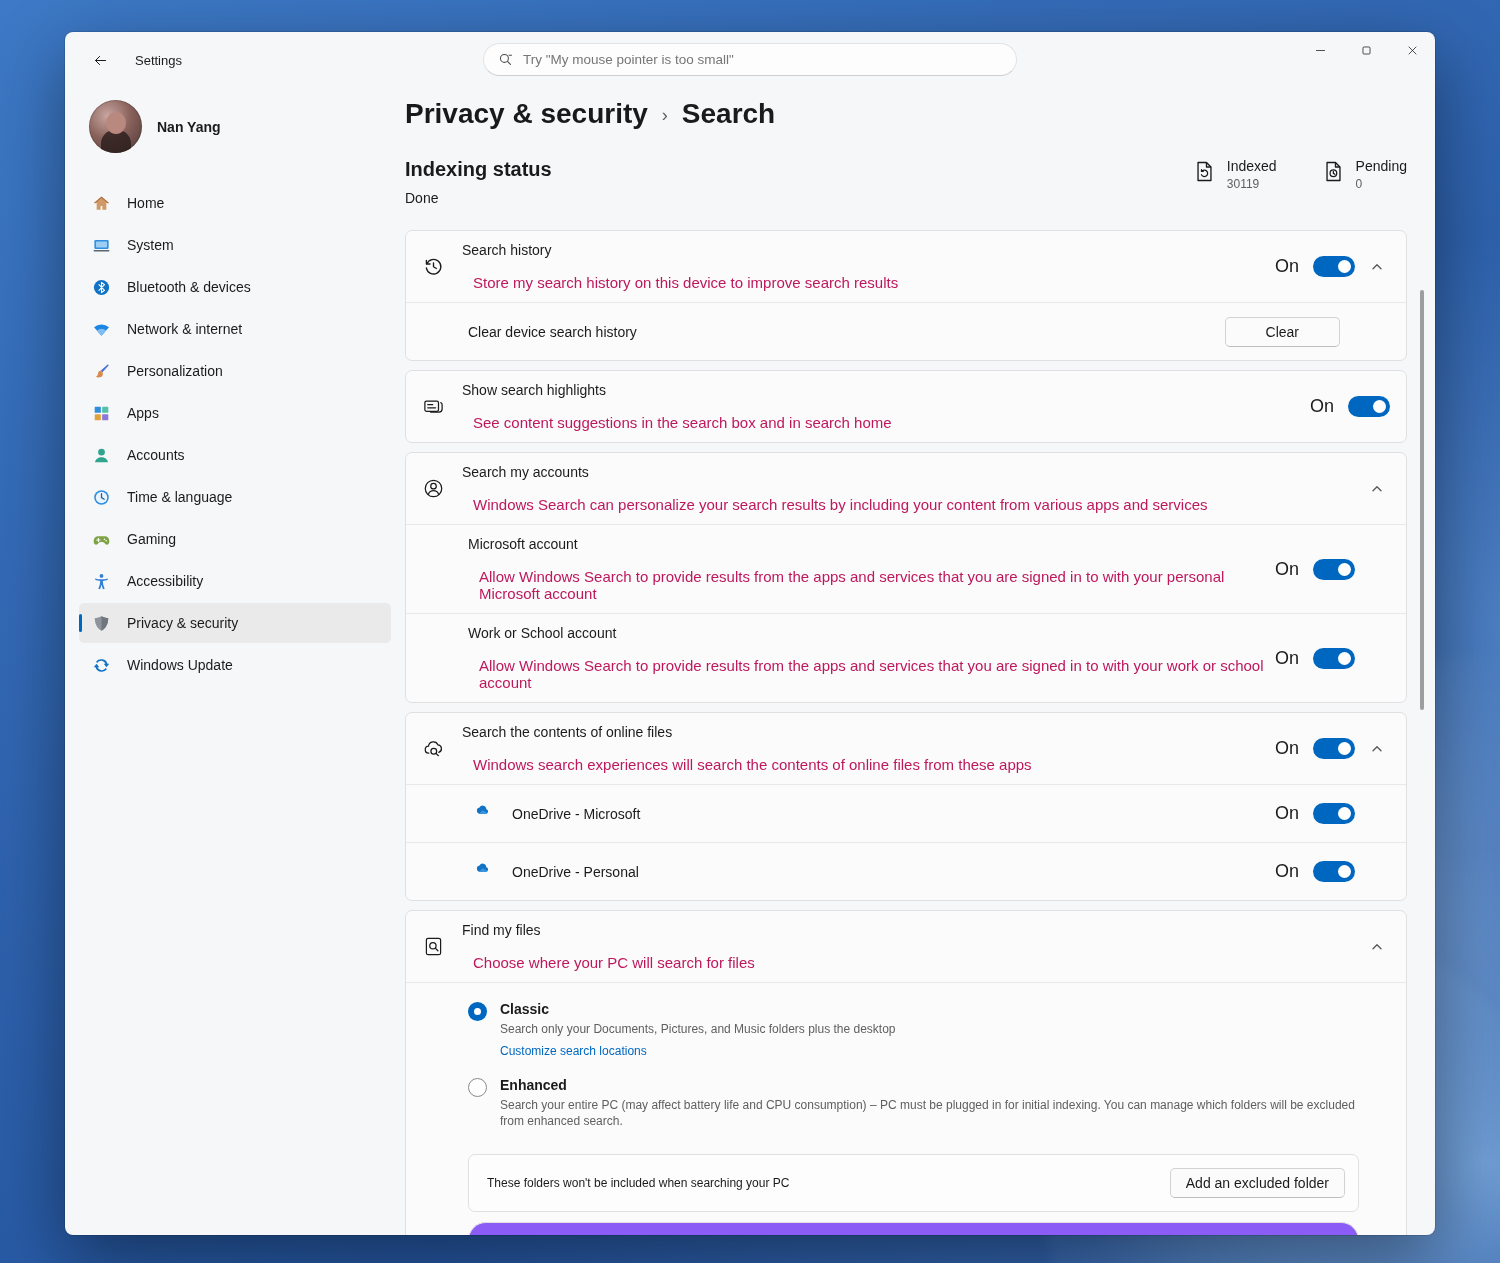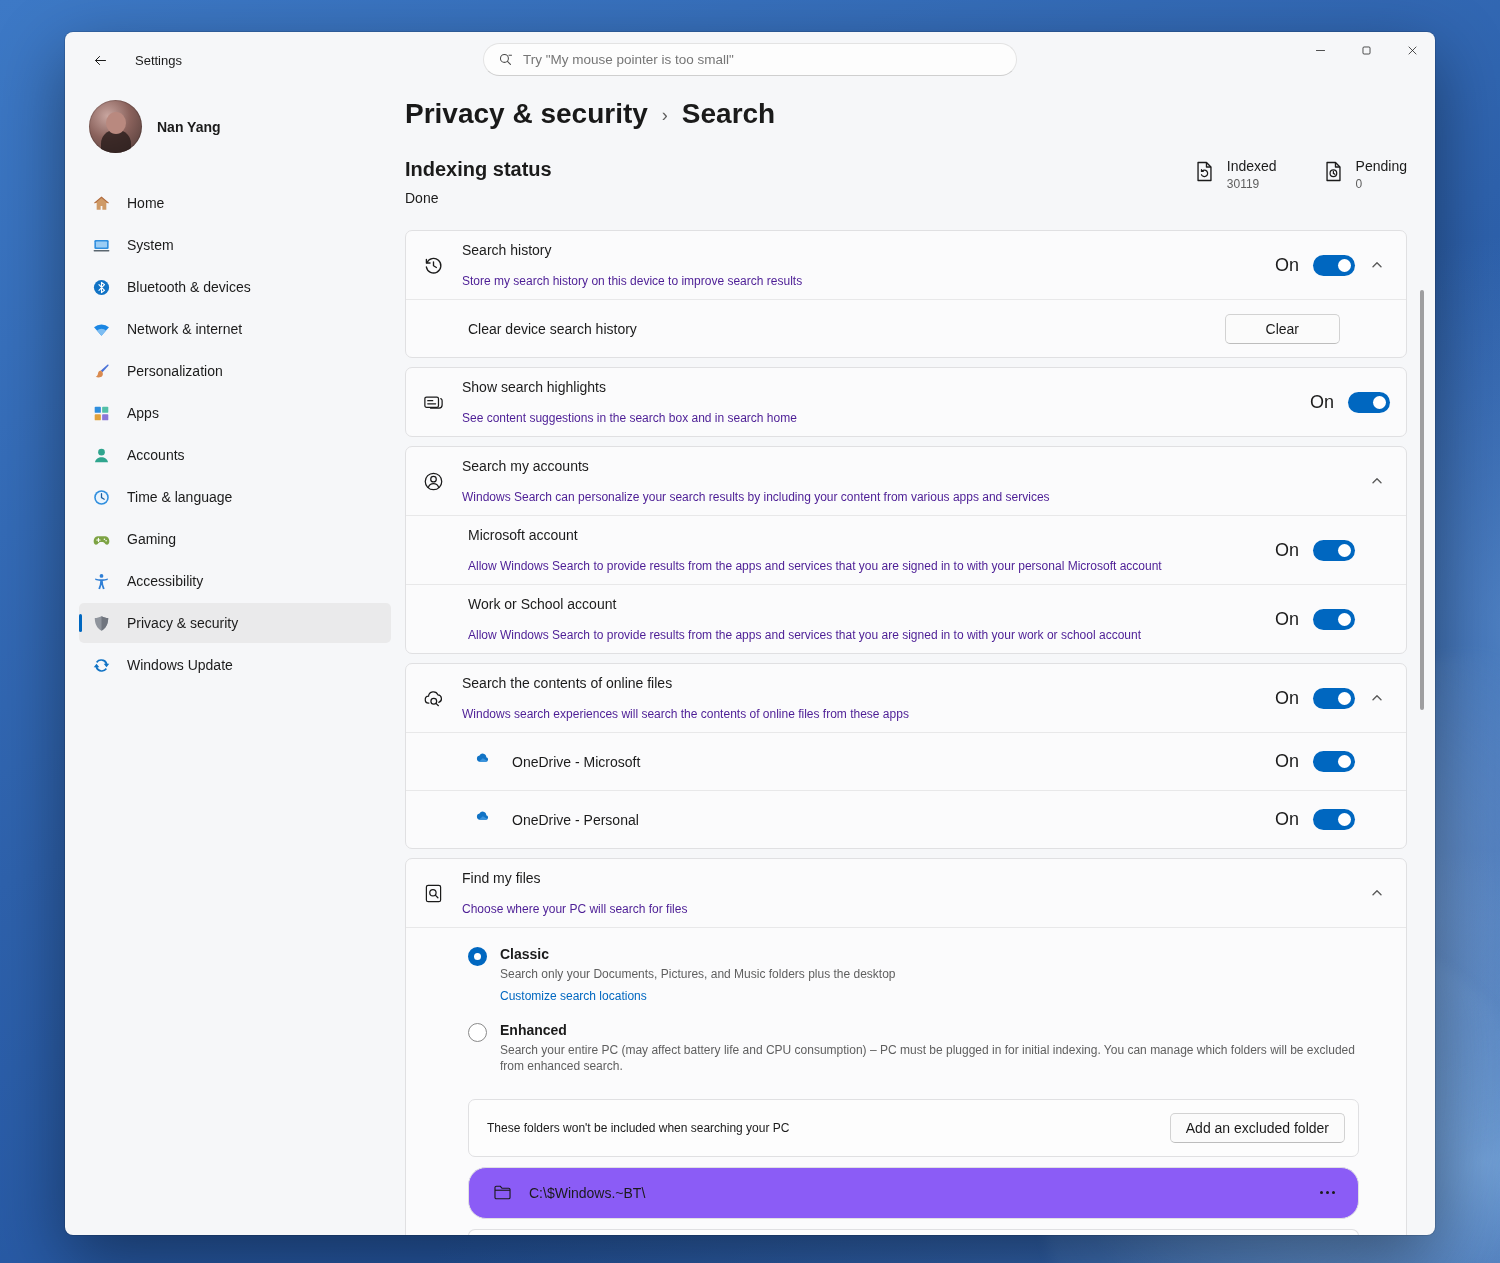--- a/index.html
+++ b/index.html
@@ -80,21 +80,21 @@
   .index-val { font-size:12px; color:#5e5e5e; margin-top:3px; }
 
   .stack { margin-top:24px; display:flex; flex-direction:column; gap:9px; }
   .card { background:#fbfbfc; border:1px solid #e0e0e2; border-radius:7px; overflow:hidden; }
   .row { display:flex; align-items:center; padding:11px 16px; min-height:58px; }
   .row + .row, .ff-body { border-top:1px solid #e8e8e9; }
   .hdr { min-height:66px; }
   .icon24 { width:23px; height:23px; flex:none; margin-right:17px; display:flex; }
   .titles { display:flex; flex-direction:column; gap:16px; }
   .t { font-size:14px; color:#1b1b1b; }
-  .d { font-size:12px; color:#4c1d95; }
+  .d { font-size:15px; color:#be185d;margin-left:11px; }
   .right { margin-left:auto; display:flex; align-items:center; }
   .state { font-size:18px; margin-right:14px; }
   .toggle { width:42px; height:21px; border-radius:11px; background:#0067c0; position:relative; flex:none; }
   .toggle::after { content:""; position:absolute; right:4px; top:4px; width:13px; height:13px; border-radius:50%; background:#fff; }
   .chev { width:26px; height:26px; margin-left:9px; display:flex; align-items:center; justify-content:center; border-radius:4px; }
   .pad-r { padding-right:51px; }
   .indent { padding-left:62px; }
   .indent2 { padding-left:64px; }
   .cloud-ic { width:23px; height:16px; flex:none; margin-right:19px; display:flex; }
   .cloud-ic svg { width:23px; height:23px; margin-top:-4px; }

